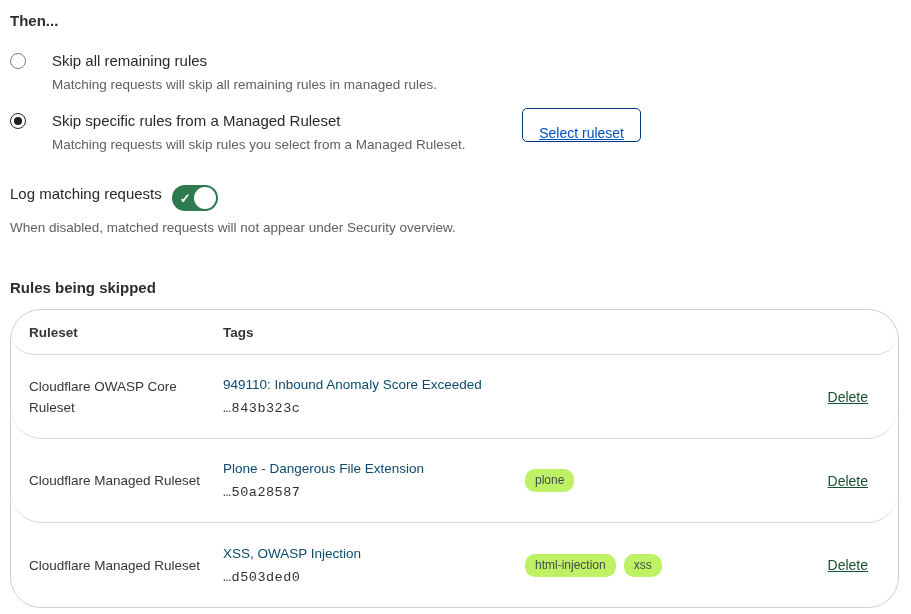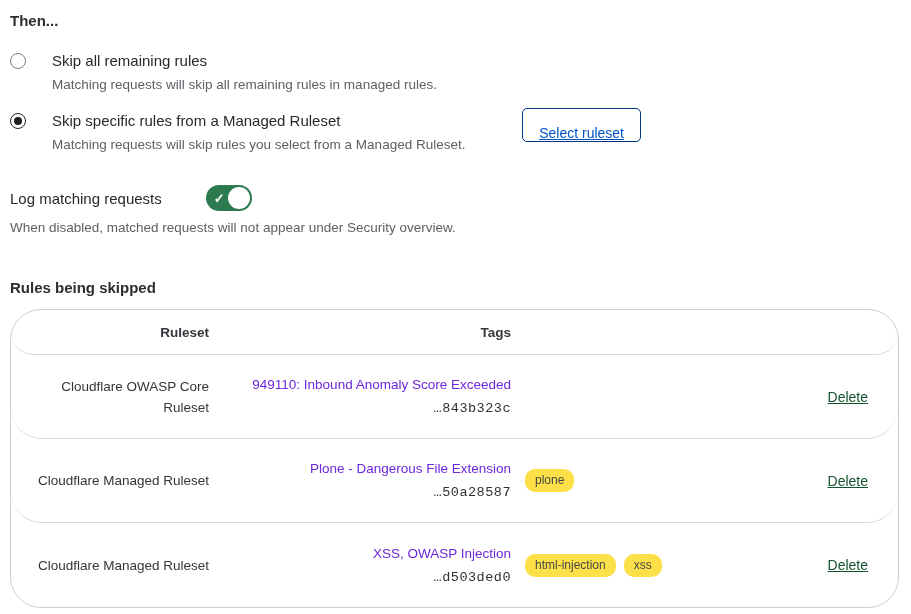--- a/index.html
+++ b/index.html
@@ -40,21 +40,21 @@
   .select-ruleset-btn {
     margin-left: auto; margin-right: 260px;
     height: 33px; padding: 16px 16px;
     background: #fff; border: 1px solid #003681; border-radius: 5px;
     font-family: "Liberation Sans", sans-serif;
     font-size: 14px; color: #0051c3; text-decoration: underline;
     cursor: pointer; margin-top: -3px;
   }
 
   
-  .toggle-row { margin-top: 32px; display: flex; align-items: center; gap: 34px; }
+  .toggle-row { margin-top: 32px; display: flex; align-items: flex-start; }
   .toggle-label { font-size: 15px; color: #27292b; }
   .toggle {
     margin-left: 10px; width: 46px; height: 26px; border-radius: 13px;
     position: relative; cursor: pointer;
   }
   .toggle .check {
     position: absolute; left: 8px; top: 50%; transform: translateY(-50%);
     color: #fff; font-size: 13px; font-weight: 700; line-height: 1;
   }
   .toggle .knob {
@@ -74,31 +74,31 @@
   .t-row {
     display: grid;
     grid-template-columns: 194px 302px 240px 1fr;
     padding: 0 30px 0 18px;
     align-items: center;
   }
   .t-head { height: 45px; border-bottom: 1px solid #d9d9d9; }
   .t-head .t-cell { font-size: 13.5px; font-weight: 700; color: #33363a; }
   .t-body-row { height: 84px; border-bottom: 1px solid #d9d9d9; }
   .t-body-row:last-child { border-bottom: none; }
-  .t-cell { font-size: 13.5px; color: #33363a; padding-right: 14px; text-align: right; }
+  .t-cell { font-size: 13.5px; color: #33363a; padding-right: 14px; }
   .cell-ruleset { line-height: 21px; }
   .cell-desc { display: flex; flex-direction: column; gap: 9px; }
-  .rule-desc-line { font-size: 13.5px; color: #6d28d9; }
+  .rule-desc-line { font-size: 13.5px; color: #0c4a6e; }
   .rule-id {
     font-family: "Liberation Mono", monospace;
     font-size: 13.5px; color: #2f3234; letter-spacing: 0.5px;
   }
   .cell-tags { display: flex; gap: 8px; flex-wrap: wrap; }
   .tag-pill {
-    background: #fde047; color: #45484b;
+    background: #bef264; color: #45484b;
     font-size: 12px; line-height: 1;
     padding: 5px 10px 6px; border-radius: 10px;
     white-space: nowrap;
   }
   .cell-action { text-align: right; padding-right: 0; }
   .delete-link {
     color: #14532d; font-size: 14px; text-decoration: underline; cursor: pointer; text-align: right;
   }
 </style>
 </head>

